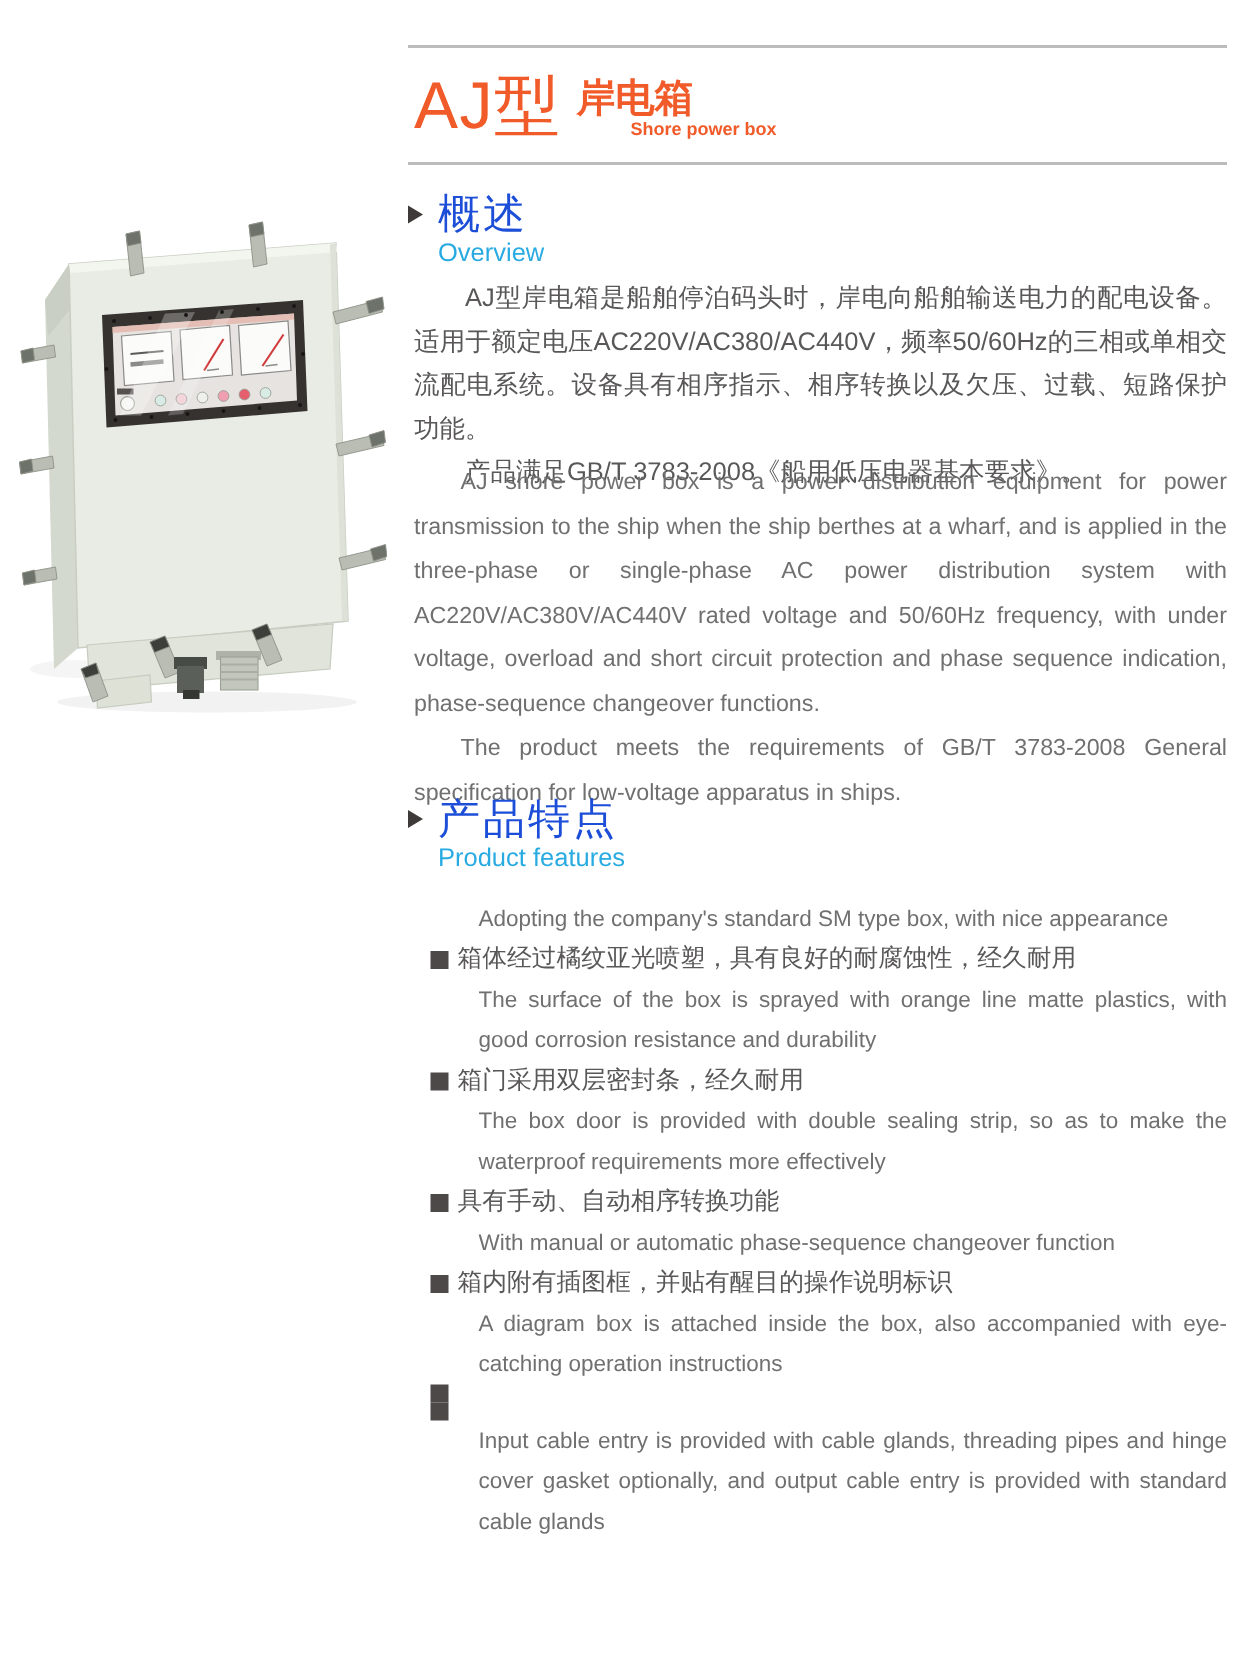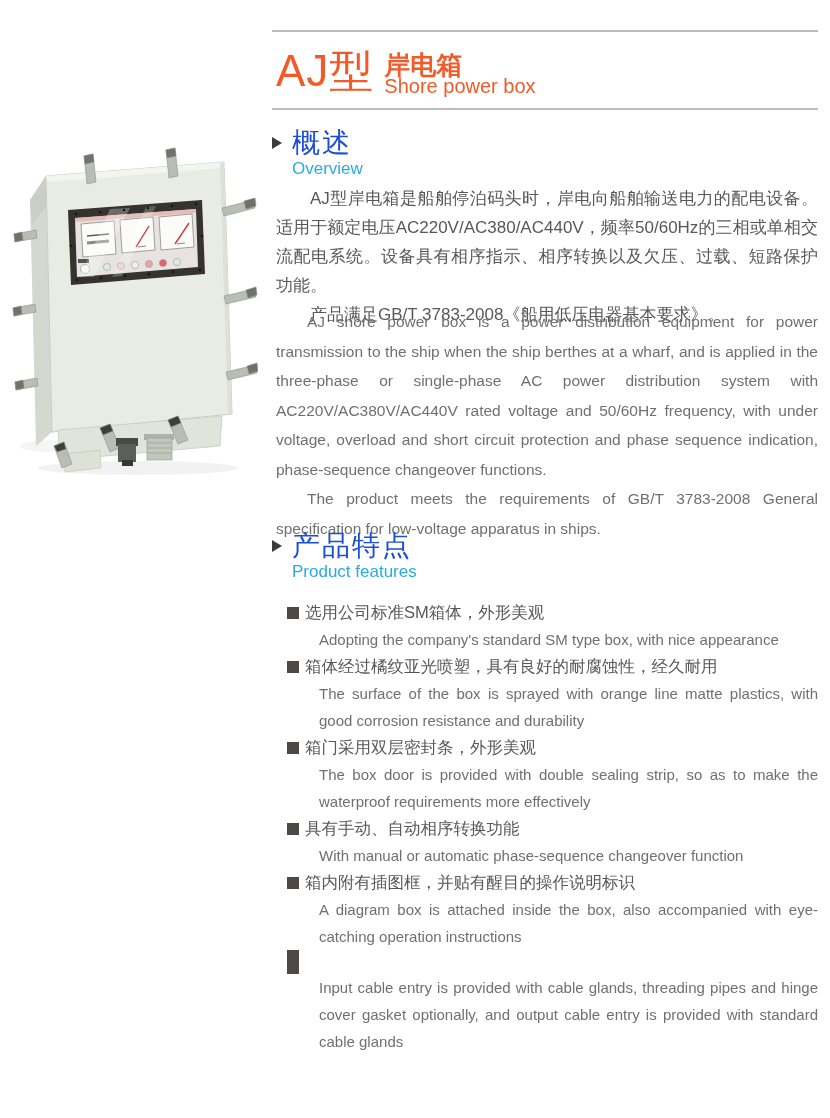--- a/index.html
+++ b/index.html
@@ -21,21 +21,21 @@
   .title-block {
     position:absolute; left:276px; top:46px;
     display:flex; align-items:flex-end;
     color:#f15a29;
   }
   .title-model {
     font-size:44px; line-height:50px; font-weight:400; letter-spacing:1px;
   }
   .title-sub { margin-left:10px; padding-top:6px; }
   .title-sub-cn { font-size:26px; font-weight:700; line-height:22px; }
-  .title-sub-en { font-size:20px; font-weight:400; line-height:20px; }
+  .title-sub-en { font-size:12px; font-weight:700; line-height:20px;margin-left:36px; }
 
   
   .section-heading { position:absolute; left:272px; }
   .section-heading .arrow {
     position:absolute; left:0; top:9px;
     width:0; height:0;
     border-left:10px solid #3e3a39;
     border-top:6px solid transparent;
     border-bottom:6px solid transparent;
   }
@@ -225,37 +225,33 @@
 </div>
 
 <div class="section-heading heading-features">
   <span class="arrow"></span>
   <div class="h-cn">产品特点</div>
   <div class="h-en">Product features</div>
 </div>
 
 <div class="features-list">
   <div class="feature-item">
-    <div class="feature-cn">
-        <span class="bullet"></span>
-        <span>选用公司标准SM箱体，外形美观</span>
-      </div>
     <div class="feature-en">Adopting the company's standard SM type box, with nice appearance</div>
   </div>
   <div class="feature-item">
     <div class="feature-cn">
         <span class="bullet"></span>
         <span>箱体经过橘纹亚光喷塑，具有良好的耐腐蚀性，经久耐用</span>
       </div>
     <div class="feature-en">The surface of the box is sprayed with orange line matte plastics, with good corrosion resistance and durability</div>
   </div>
   <div class="feature-item">
     <div class="feature-cn">
         <span class="bullet"></span>
-        <span>箱门采用双层密封条，外形美观</span>
+        <span>箱门采用双层密封条，经久耐用</span>
       </div>
     <div class="feature-en">The box door is provided with double sealing strip, so as to make the waterproof requirements more effectively</div>
   </div>
   <div class="feature-item">
     <div class="feature-cn">
         <span class="bullet"></span>
         <span>具有手动、自动相序转换功能</span>
       </div>
     <div class="feature-en">With manual or automatic phase-sequence changeover function</div>
   </div>

